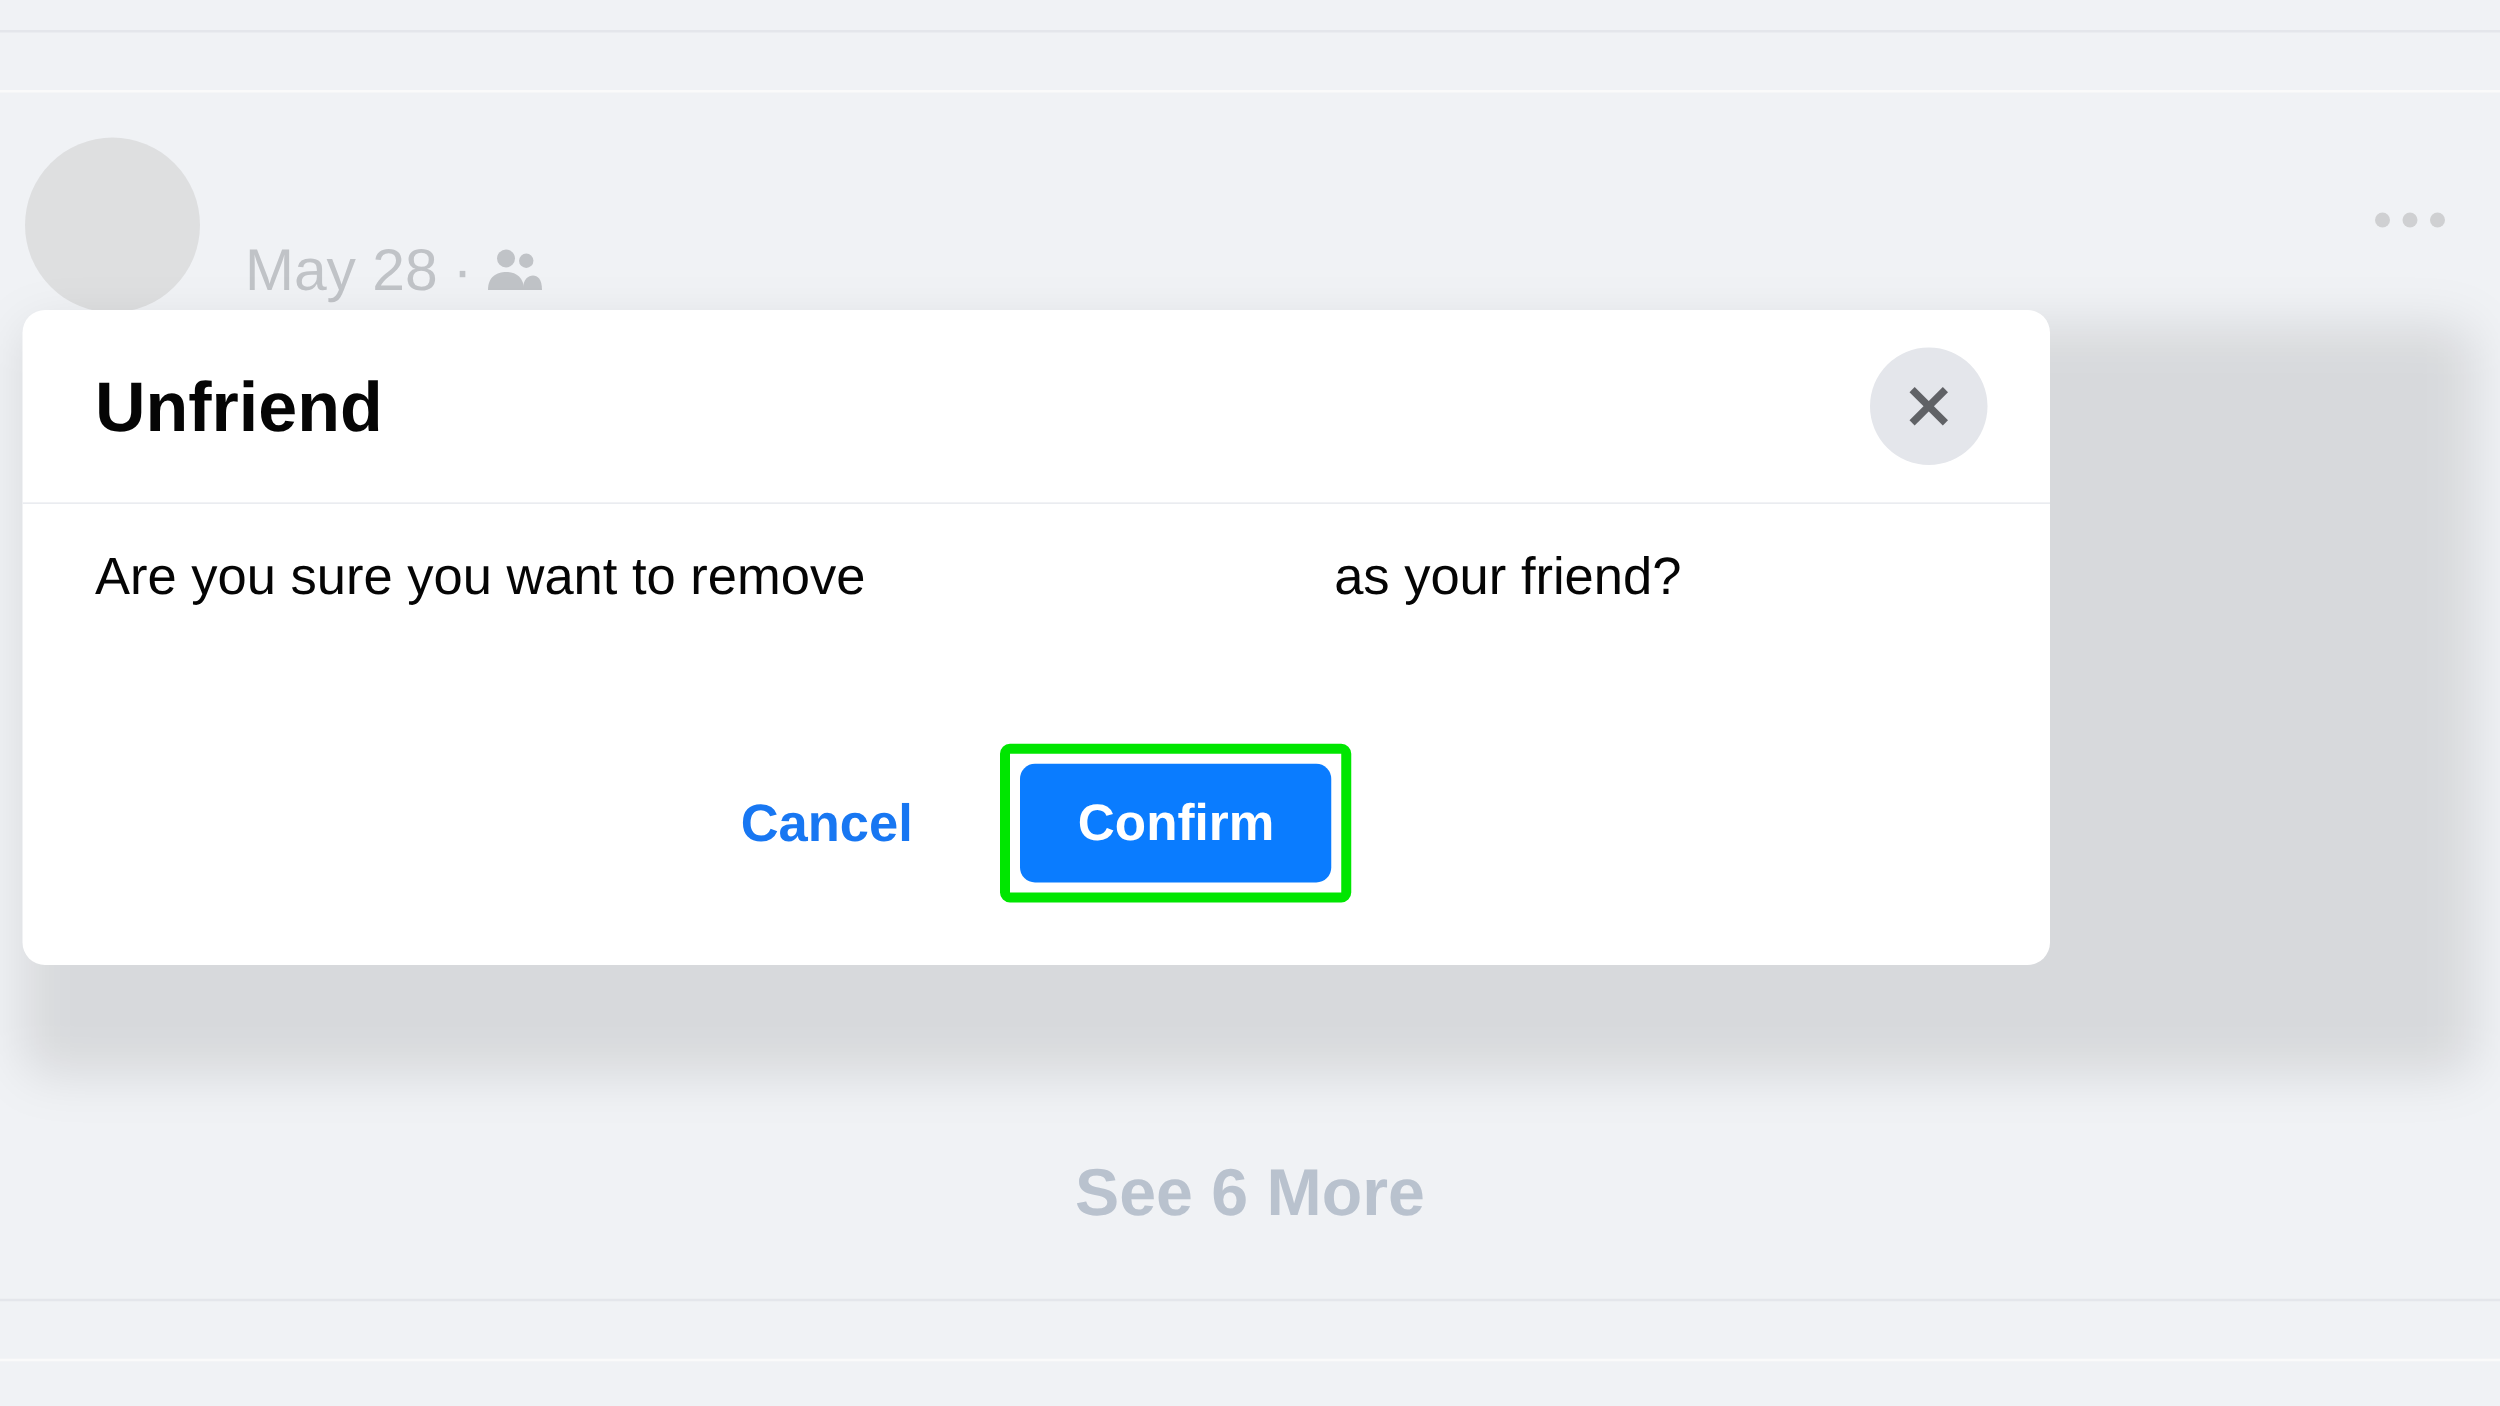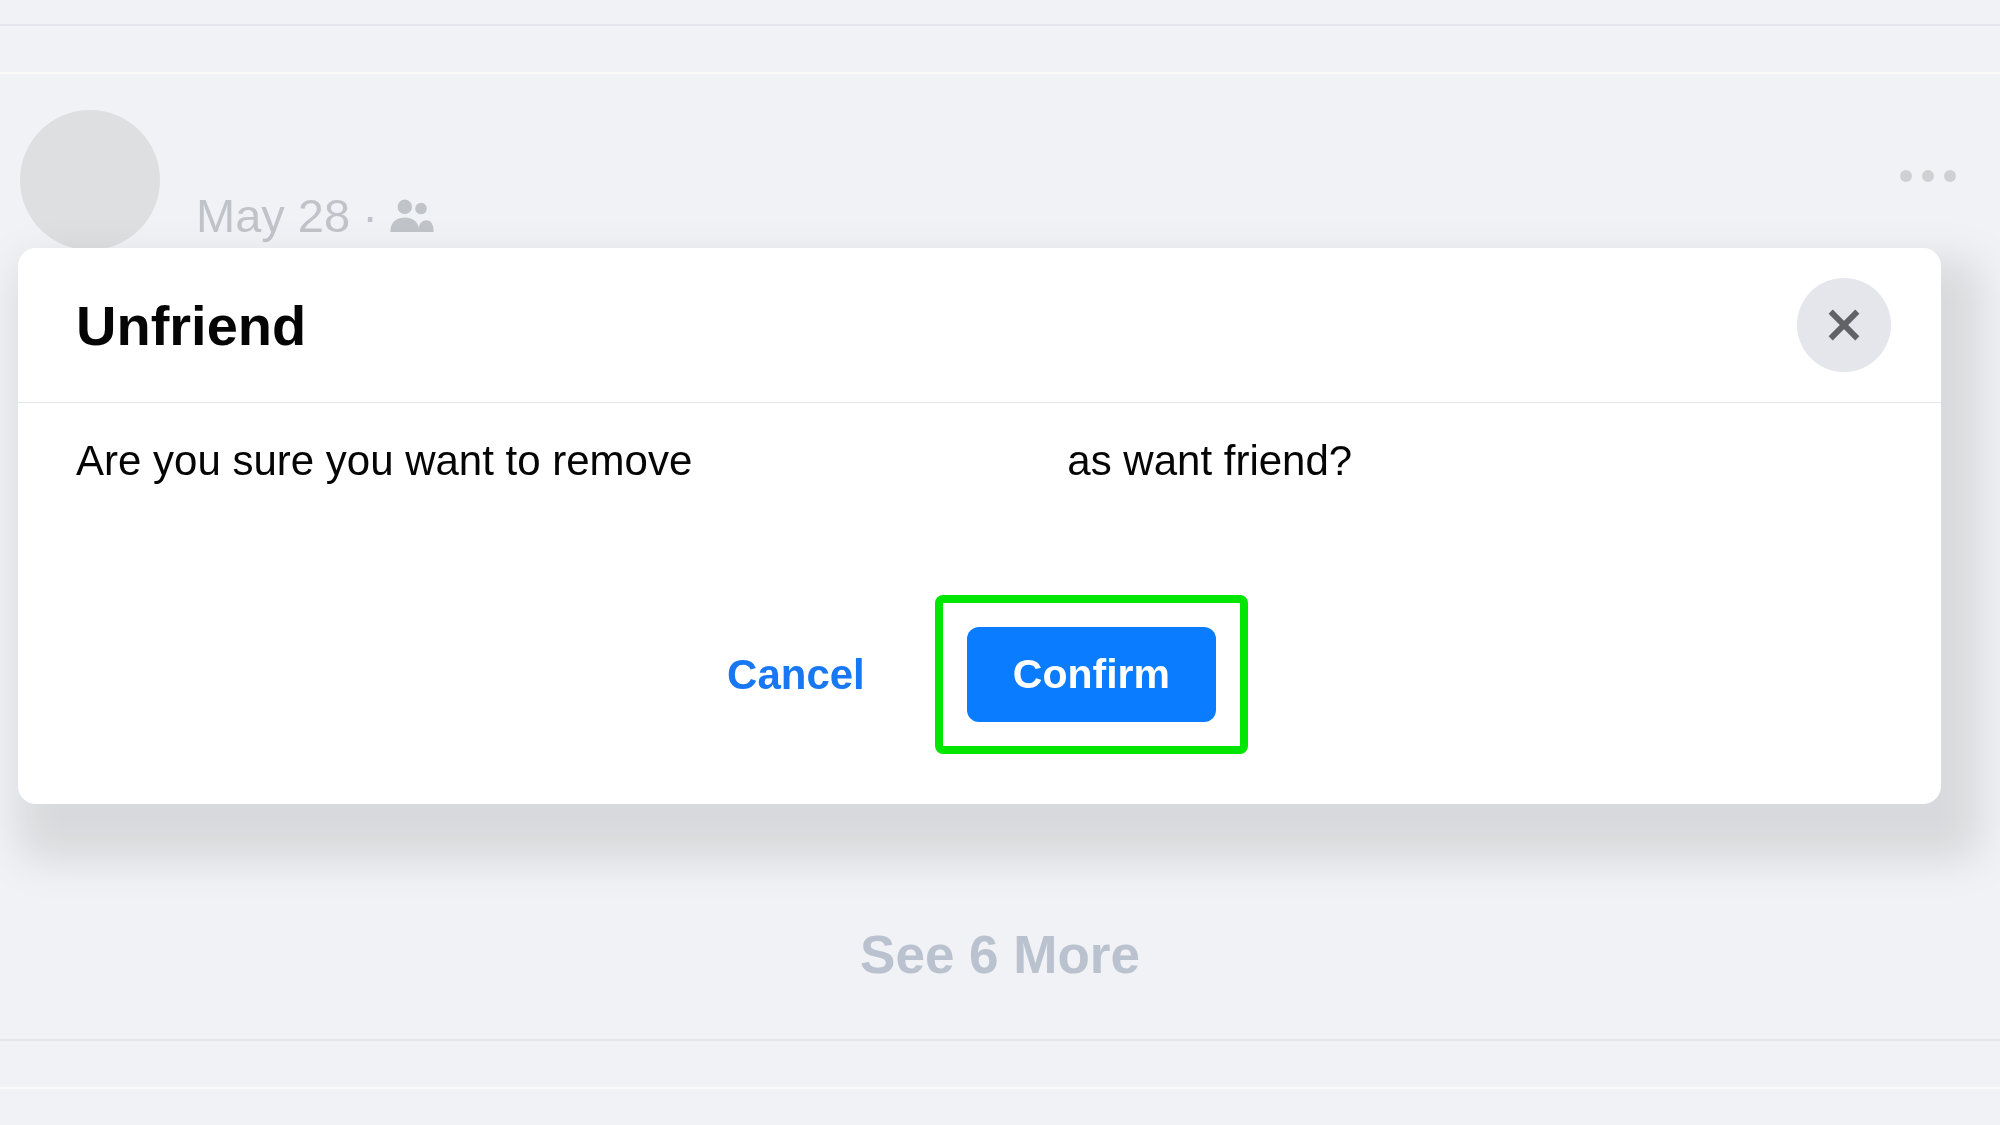--- a/index.html
+++ b/index.html
@@ -127,21 +127,21 @@
       height: 600px;
       border-radius: 20px;
       background: rgba(0,0,0,0.1);
       filter: blur(20px);
     }
 
     .modal {
       position: absolute;
       top: 248px;
       left: 18px;
-      width: 1923px;
+      width: 1622px;
       background: #ffffff;
       border-radius: 18px;
       overflow: hidden;
     }
 
     .modal-header {
       display: flex;
       align-items: center;
       justify-content: space-between;
       padding: 30px 50px 30px 58px;
@@ -201,21 +201,21 @@
       font-size: 42px;
       font-weight: 600;
       color: #1877f2;
       cursor: pointer;
       padding: 14px 20px;
     }
 
     .confirm-wrapper {
       border: 8px solid #00e600;
       border-radius: 8px;
-      padding: 24px;
+      padding: 8px;
     }
 
     .confirm-button {
       background: #0a7cff;
       color: #ffffff;
       font-size: 41px;
       font-weight: 600;
       padding: 24px 46px;
       border-radius: 12px;
       cursor: pointer;
@@ -265,21 +265,21 @@
       <svg viewBox="0 0 24 24" fill="none">
         <line x1="4" y1="4" x2="20" y2="20"></line>
         <line x1="20" y1="4" x2="4" y2="20"></line>
       </svg>
     </div>
   </div>
   <div class="modal-body">
     <div class="message-row">
       <span>Are you sure you want to remove</span>
       <span class="message-name-gap"></span>
-      <span>as want friend?</span>
+      <span>as your friend?</span>
     </div>
     <div class="modal-actions">
       <div class="cancel-button">Cancel</div>
       <div class="confirm-wrapper">
         <button class="confirm-button">Confirm</button>
       </div>
     </div>
   </div>
 </div>
 

